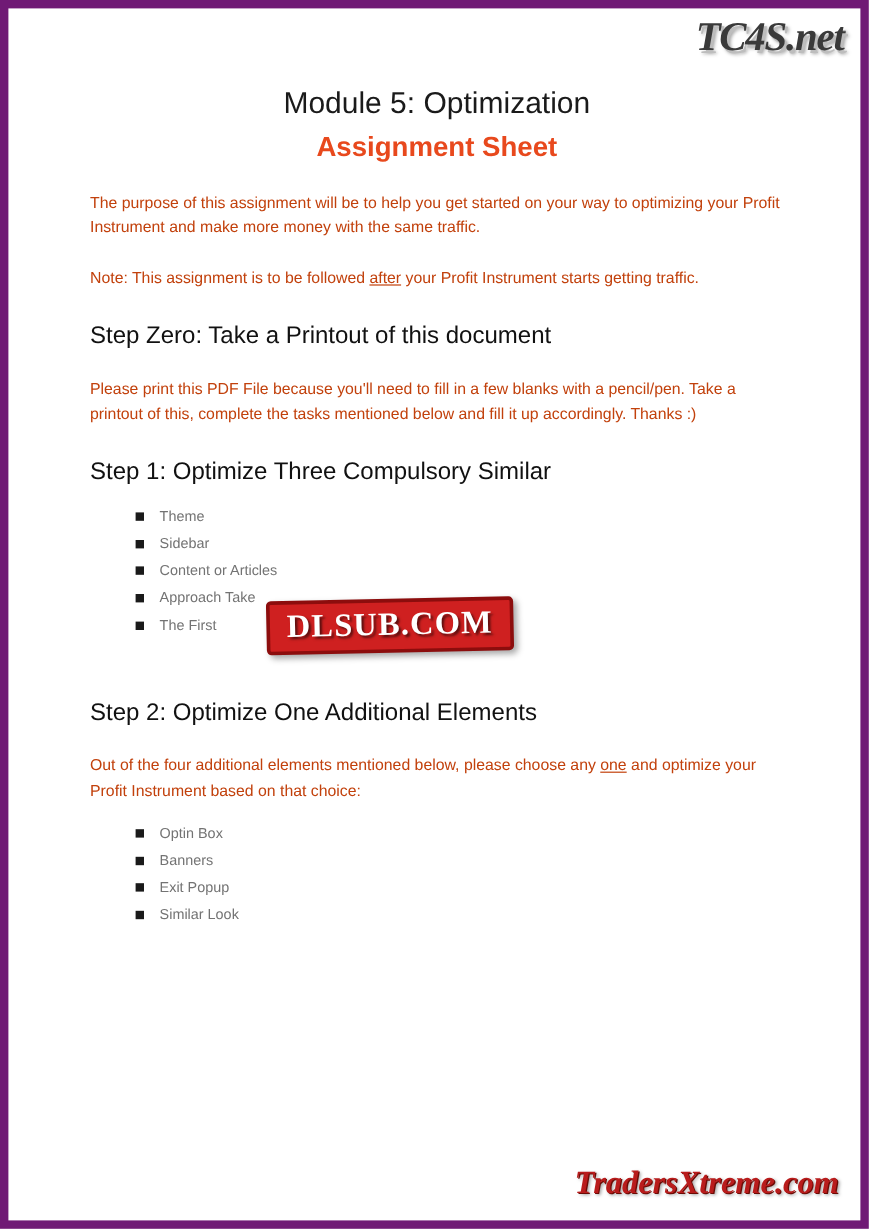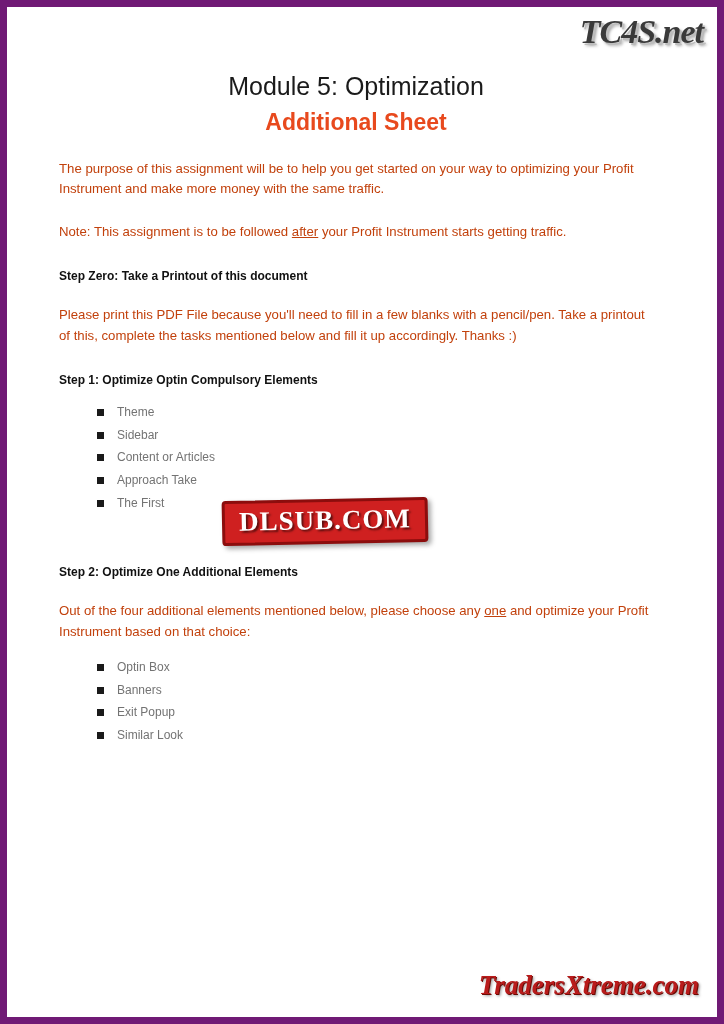--- a/index.html
+++ b/index.html
@@ -68,21 +68,21 @@
     letter-spacing: 1px;
     text-shadow: 2px 2px 2px rgba(0,0,0,.55);
     box-shadow: 3px 3px 5px rgba(0,0,0,.35);
     transform: rotate(-1.2deg);
     white-space: nowrap;
   }
 
   
   .doc {
     position: absolute;
-    left: 52px;
+    left: 68px;
     right: 64px;
     top: 64px;
   }
   h1.title {
     margin: 0;
     font-size: 25px;
     font-weight: normal;
     text-align: center;
     color: #1a1a1a;
     line-height: 1.25;
@@ -96,22 +96,22 @@
     line-height: 1.25;
   }
   p.para {
     margin: 22px 0 0 0;
     font-size: 13.2px;
     line-height: 1.55;
     color: #c2410c;
   }
   h3.step {
     margin: 27px 0 0 0;
-    font-size: 12px;
-    font-weight: bold;
+    font-size: 20px;
+    font-weight: normal;
     color: #111111;
   }
   ul.bullets {
     margin: 16px 0 0 0;
     padding: 0 0 0 58px;
     list-style: none;
   }
   ul.bullets li {
     position: relative;
     font-size: 12px;
@@ -134,30 +134,30 @@
 </head>
 <body>
 
 <div class="page">
 
   <div class="wm-top">TC4S.net</div>
 
   <div class="doc">
 
     <h1 class="title">Module 5: Optimization</h1>
-    <h2 class="subtitle">Additional Sheet</h2>
+    <h2 class="subtitle">Assignment Sheet</h2>
 
     <p class="para">The purpose of this assignment will be to help you get started on your way to optimizing your Profit Instrument and make more money with the same traffic.</p>
 
     <p class="para"><span>Note: This assignment is to be followed </span><u class="ul">after</u><span> your Profit Instrument starts getting traffic.</span></p>
 
     <h3 class="step">Step Zero: Take a Printout of this document</h3>
     <p class="para">Please print this PDF File because you'll need to fill in a few blanks with a pencil/pen. Take a printout of this, complete the tasks mentioned below and fill it up accordingly. Thanks :)</p>
 
-    <h3 class="step">Step 1: Optimize Optin Compulsory Elements</h3>
+    <h3 class="step">Step 1: Optimize Three Compulsory Similar</h3>
 
     <ul class="bullets">
       <li><span class="sq"></span><span>Theme</span></li>
       <li><span class="sq"></span><span>Sidebar</span></li>
       <li><span class="sq"></span><span>Content or Articles</span></li>
       <li><span class="sq"></span><span>Approach Take</span></li>
       <li><span class="sq"></span><span>The First</span></li>
     </ul>
 
     <div class="gap-after-list"></div>

